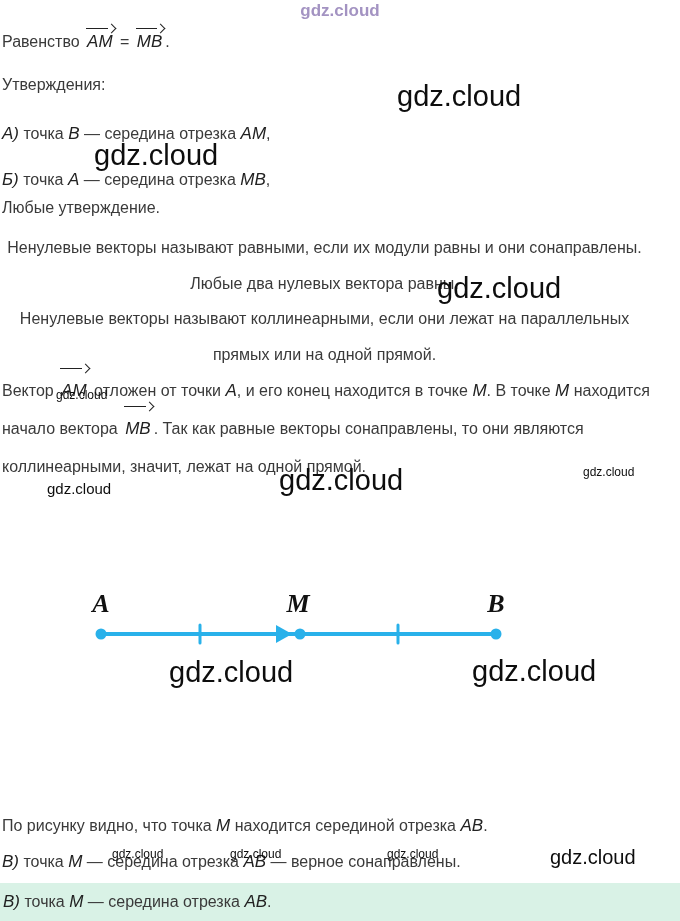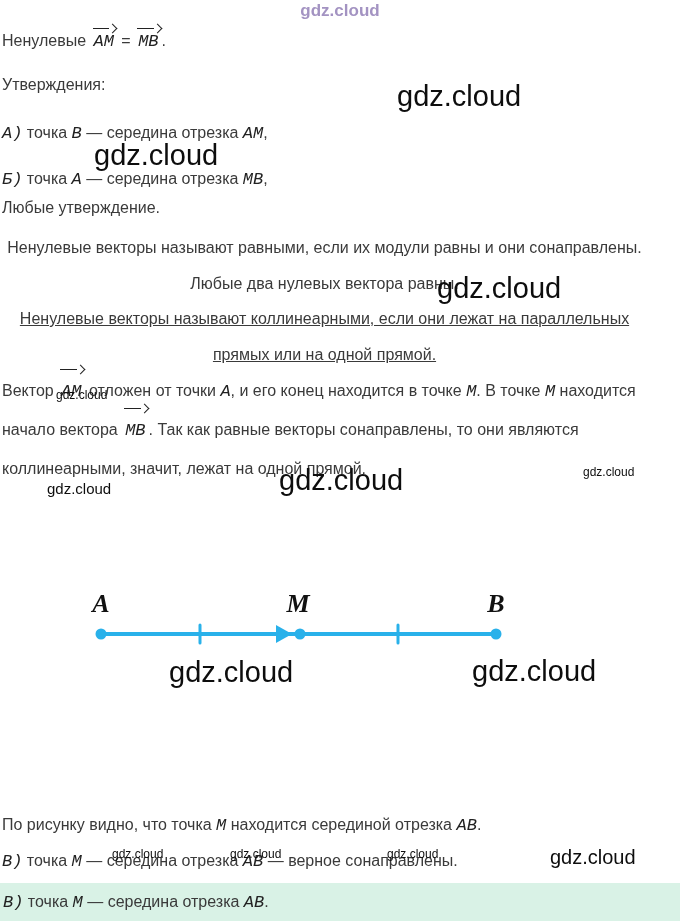--- a/index.html
+++ b/index.html
@@ -10,21 +10,21 @@
     font-family:"Liberation Sans", sans-serif;
     font-size:16px;
     color:#3a3a3a;
     overflow:hidden;
   }
   .line, .para { position:absolute; left:2px; }
   .para { line-height:36px; }
   .para.wide { line-height:38px; width:678px; }
   .para.narrow { width:645px;text-align:center; }
   .math {
-    font-family:Liberation Mono, monospace;
+    font-family:Liberation Sans, sans-serif;
     font-style:italic;
     font-size:17px;
     color:#222222;
   }
   .vec { position:relative; display:inline-block; margin:0 2px; padding:0 1px; }
   .vec::before {
     content:""; position:absolute; left:0; right:6px; top:-4px;
     border-top:1.5px solid #222;
   }
   .vec::after {
@@ -69,38 +69,38 @@
   <span class="wm wm-m" style="left:47px;  top:480px;">gdz.cloud</span>
   <span class="wm wm-b" style="left:279px; top:464px;">gdz.cloud</span>
   <span class="wm wm-b" style="left:169px; top:656px;">gdz.cloud</span>
   <span class="wm wm-b" style="left:472px; top:655px;">gdz.cloud</span>
   <span class="wm wm-s" style="left:112px; top:847px;">gdz.cloud</span>
   <span class="wm wm-s" style="left:230px; top:847px;">gdz.cloud</span>
   <span class="wm wm-s" style="left:387px; top:847px;">gdz.cloud</span>
   <span class="wm wm-m2" style="left:550px; top:846px;">gdz.cloud</span>
 
   <div class="line" style="top:32px;">
-    <span>Ненулевые </span><span class="math vec">AM</span><span> = </span><span class="math vec">MB</span><span>.</span>
+    <span>Равенство </span><span class="math vec">AM</span><span> = </span><span class="math vec">MB</span><span>.</span>
   </div>
 
   <div class="line" style="top:76px;">Утверждения:</div>
 
   <div class="line" style="top:124px;">
     <span class="math">А)</span><span> точка </span><span class="math">B</span><span> — середина отрезка </span><span class="math">AM</span><span>,</span>
   </div>
 
   <div class="line" style="top:170px;">
     <span class="math">Б)</span><span> точка </span><span class="math">A</span><span> — середина отрезка </span><span class="math">MB</span><span>,</span>
   </div>
 
   <div class="line" style="top:199px;">Любые утверждение.</div>
 
   <div class="para narrow" style="top:230px;">Ненулевые векторы называют равными, если их модули равны и они сонаправлены. Любые два нулевых вектора равны.</div>
 
-  <div class="para narrow" style="top:301px;text-decoration:underline;">Ненулевые векторы называют коллинеарными, если они лежат на параллельных прямых или на одной прямой.</div>
+  <div class="para narrow" style="top:301px;">Ненулевые векторы называют коллинеарными, если они лежат на параллельных прямых или на одной прямой.</div>
 
   <div class="para wide" style="top:372px;">
     <span>Вектор </span><span class="math vec">AM</span><span> отложен от точки </span><span class="math">A</span><span>, и его конец находится в точке </span><span class="math">M</span><span>. В точке </span><span class="math">M</span><span> находится начало вектора </span><span class="math vec">MB</span><span>. Так как равные векторы сонаправлены, то они являются коллинеарными, значит, лежат на одной прямой.</span>
   </div>
 
   <svg class="figure" width="680" height="85" viewBox="0 0 680 85">
     <text class="fig-label" x="101" y="32" text-anchor="middle">A</text>
     <text class="fig-label" x="298" y="32" text-anchor="middle">M</text>
     <text class="fig-label" x="496" y="32" text-anchor="middle">B</text>
     <line x1="101" y1="54" x2="496" y2="54" stroke-width="4" stroke="#29b1ea"></line>

